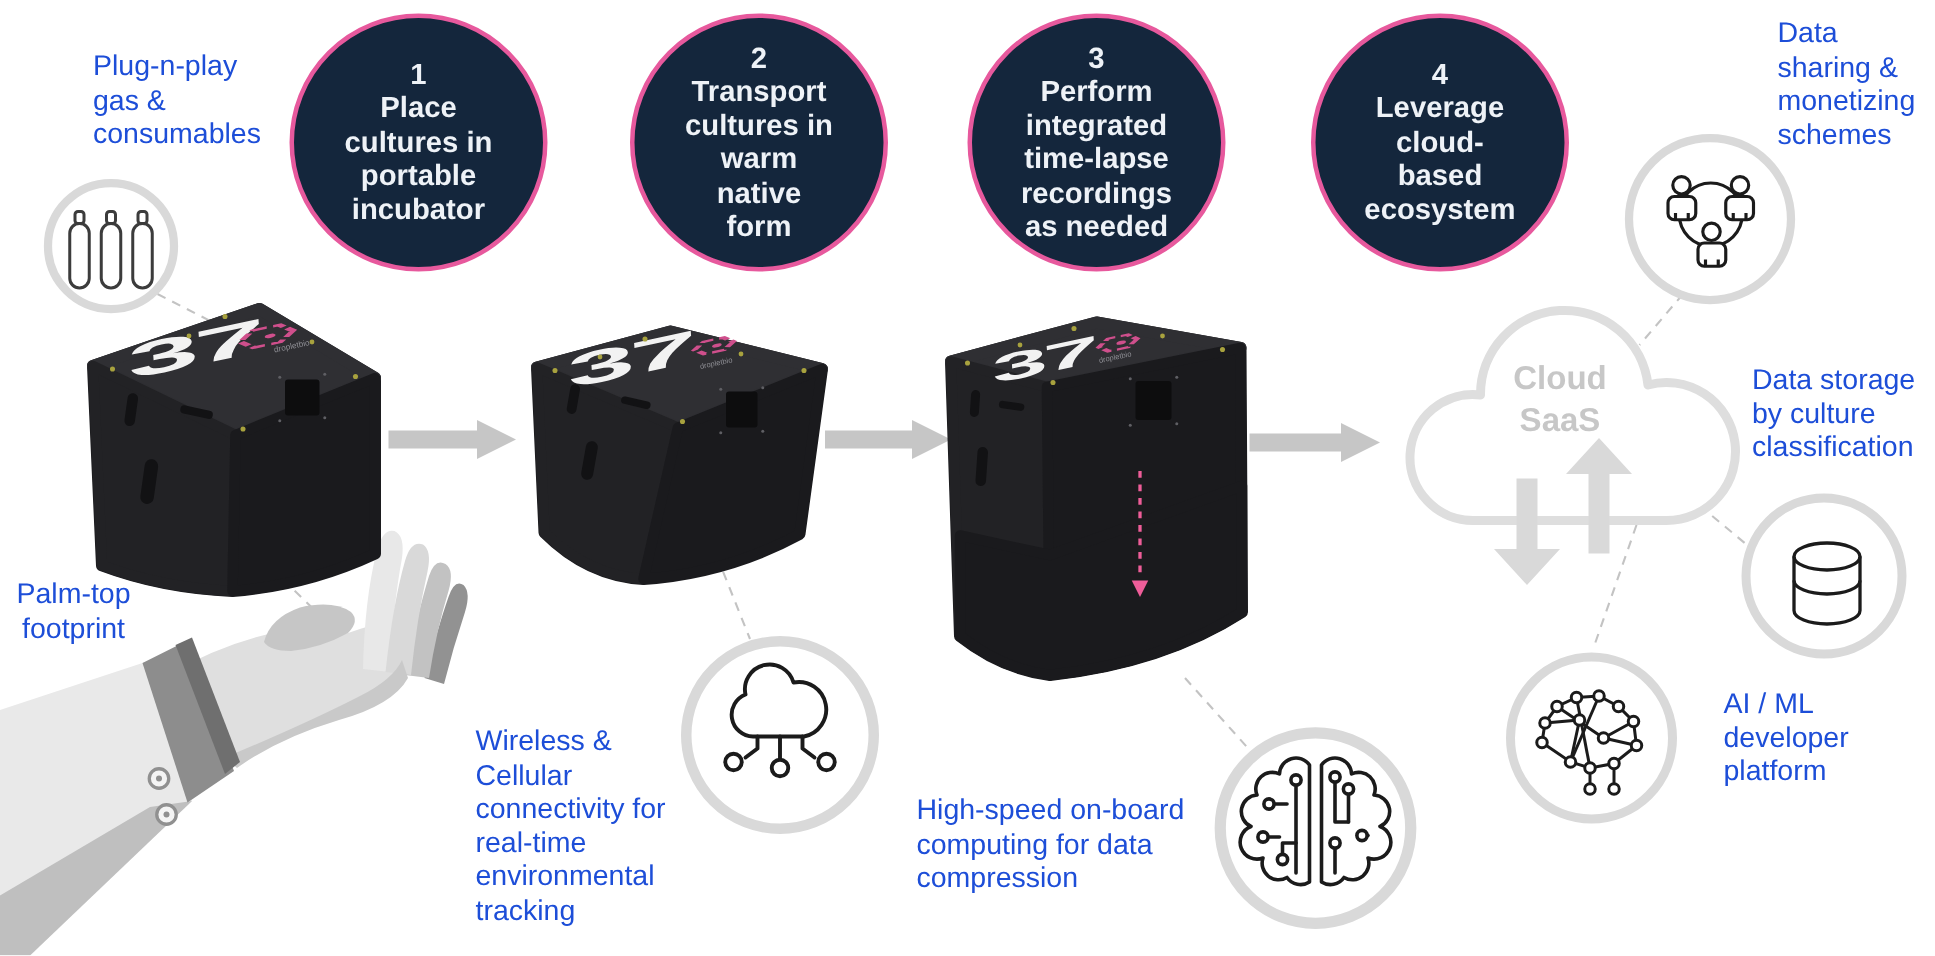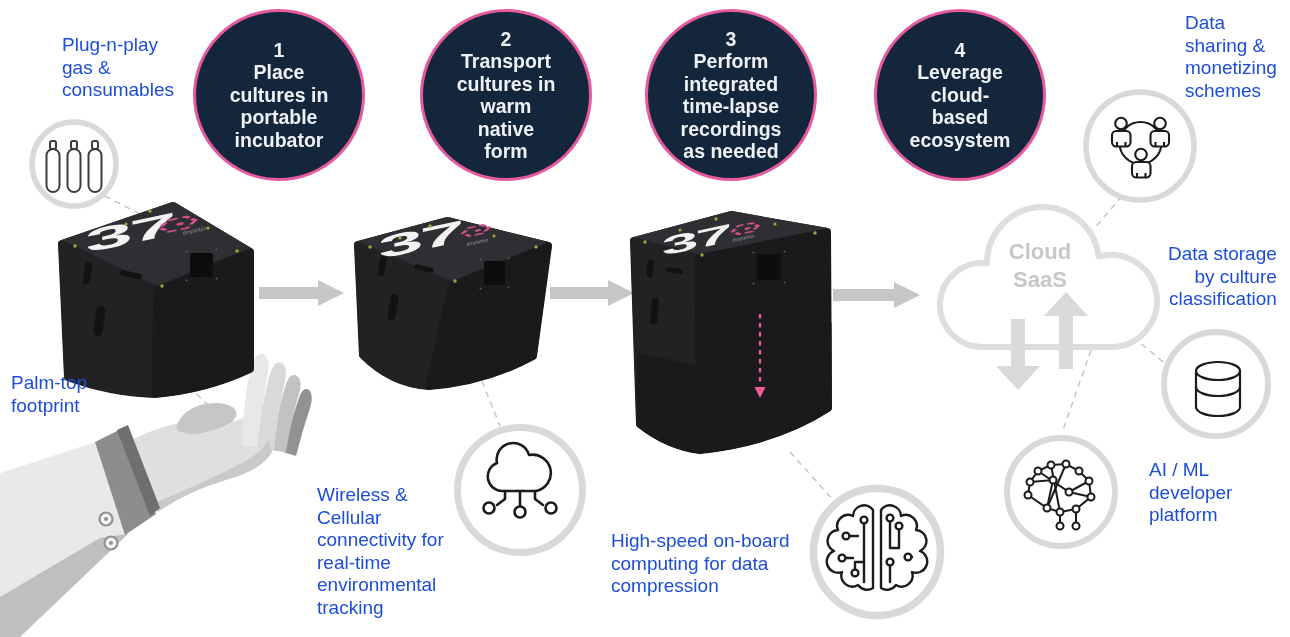--- a/index.html
+++ b/index.html
@@ -284,19 +284,19 @@
     </g>
   </g>
 </svg>
 
 <div class="step" style="left:193px;top:9px;">1<br>Place<br>cultures in<br>portable<br>incubator</div>
 <div class="step" style="left:420px;top:9px;">2<br>Transport<br>cultures in<br>warm<br>native<br>form</div>
 <div class="step" style="left:645px;top:9px;">3<br>Perform<br>integrated<br>time-lapse<br>recordings<br>as needed</div>
 <div class="step" style="left:874px;top:9px;">4<br>Leverage<br>cloud-<br>based<br>ecosystem</div>
 
 <div class="lbl" style="left:42px;top:34px;margin-left:20px;">Plug-n-play<br>gas &amp;<br>consumables</div>
-<div class="lbl" style="left:11px;top:372px;">Palm-top<br>footprint</div>
+<div class="lbl" style="left:11px;top:386px;text-align:center;">Palm-top<br>footprint</div>
 <div class="lbl" style="left:317px;top:484px;">Wireless &amp;<br>Cellular<br>connectivity for<br>real-time<br>environmental<br>tracking</div>
 <div class="lbl" style="left:611px;top:530px;">High-speed on-board<br>computing for data<br>compression</div>
 <div class="lbl" style="left:1185px;top:12px;">Data<br>sharing &amp;<br>monetizing<br>schemes</div>
-<div class="lbl" style="left:1168px;top:243px;text-align:right;">Data storage<br>by culture<br>classification</div>
+<div class="lbl" style="left:1168px;top:243px;">Data storage<br>by culture<br>classification</div>
 <div class="lbl" style="left:1125px;top:459px;margin-left:24px;">AI / ML<br>developer<br>platform</div>
 </div>
 
 </body></html>

